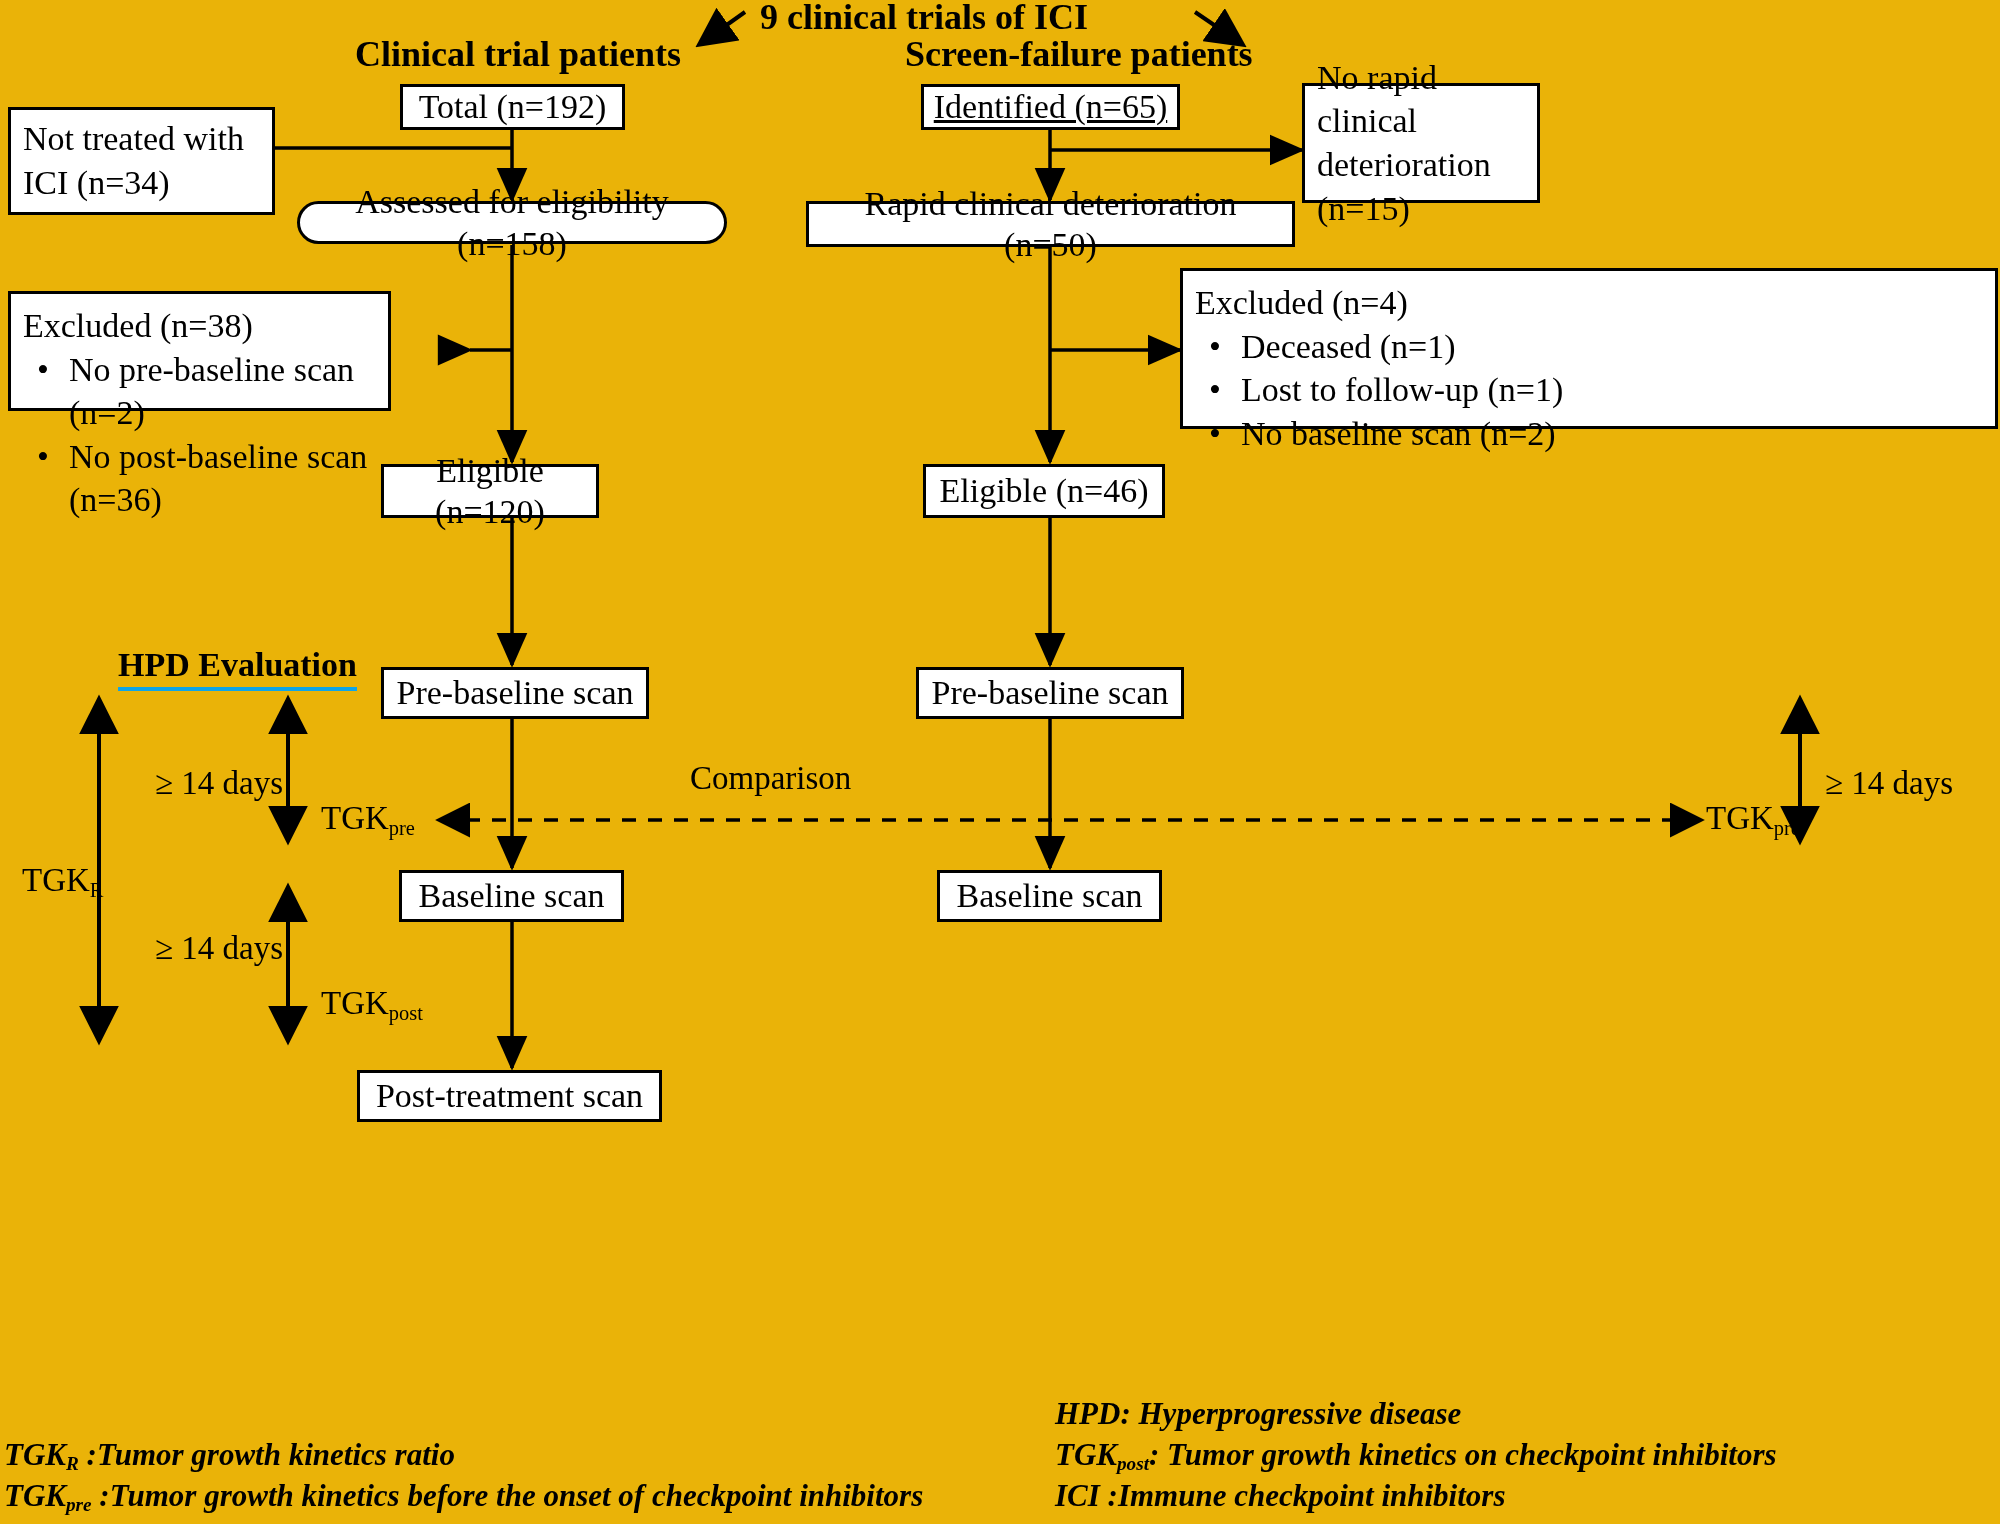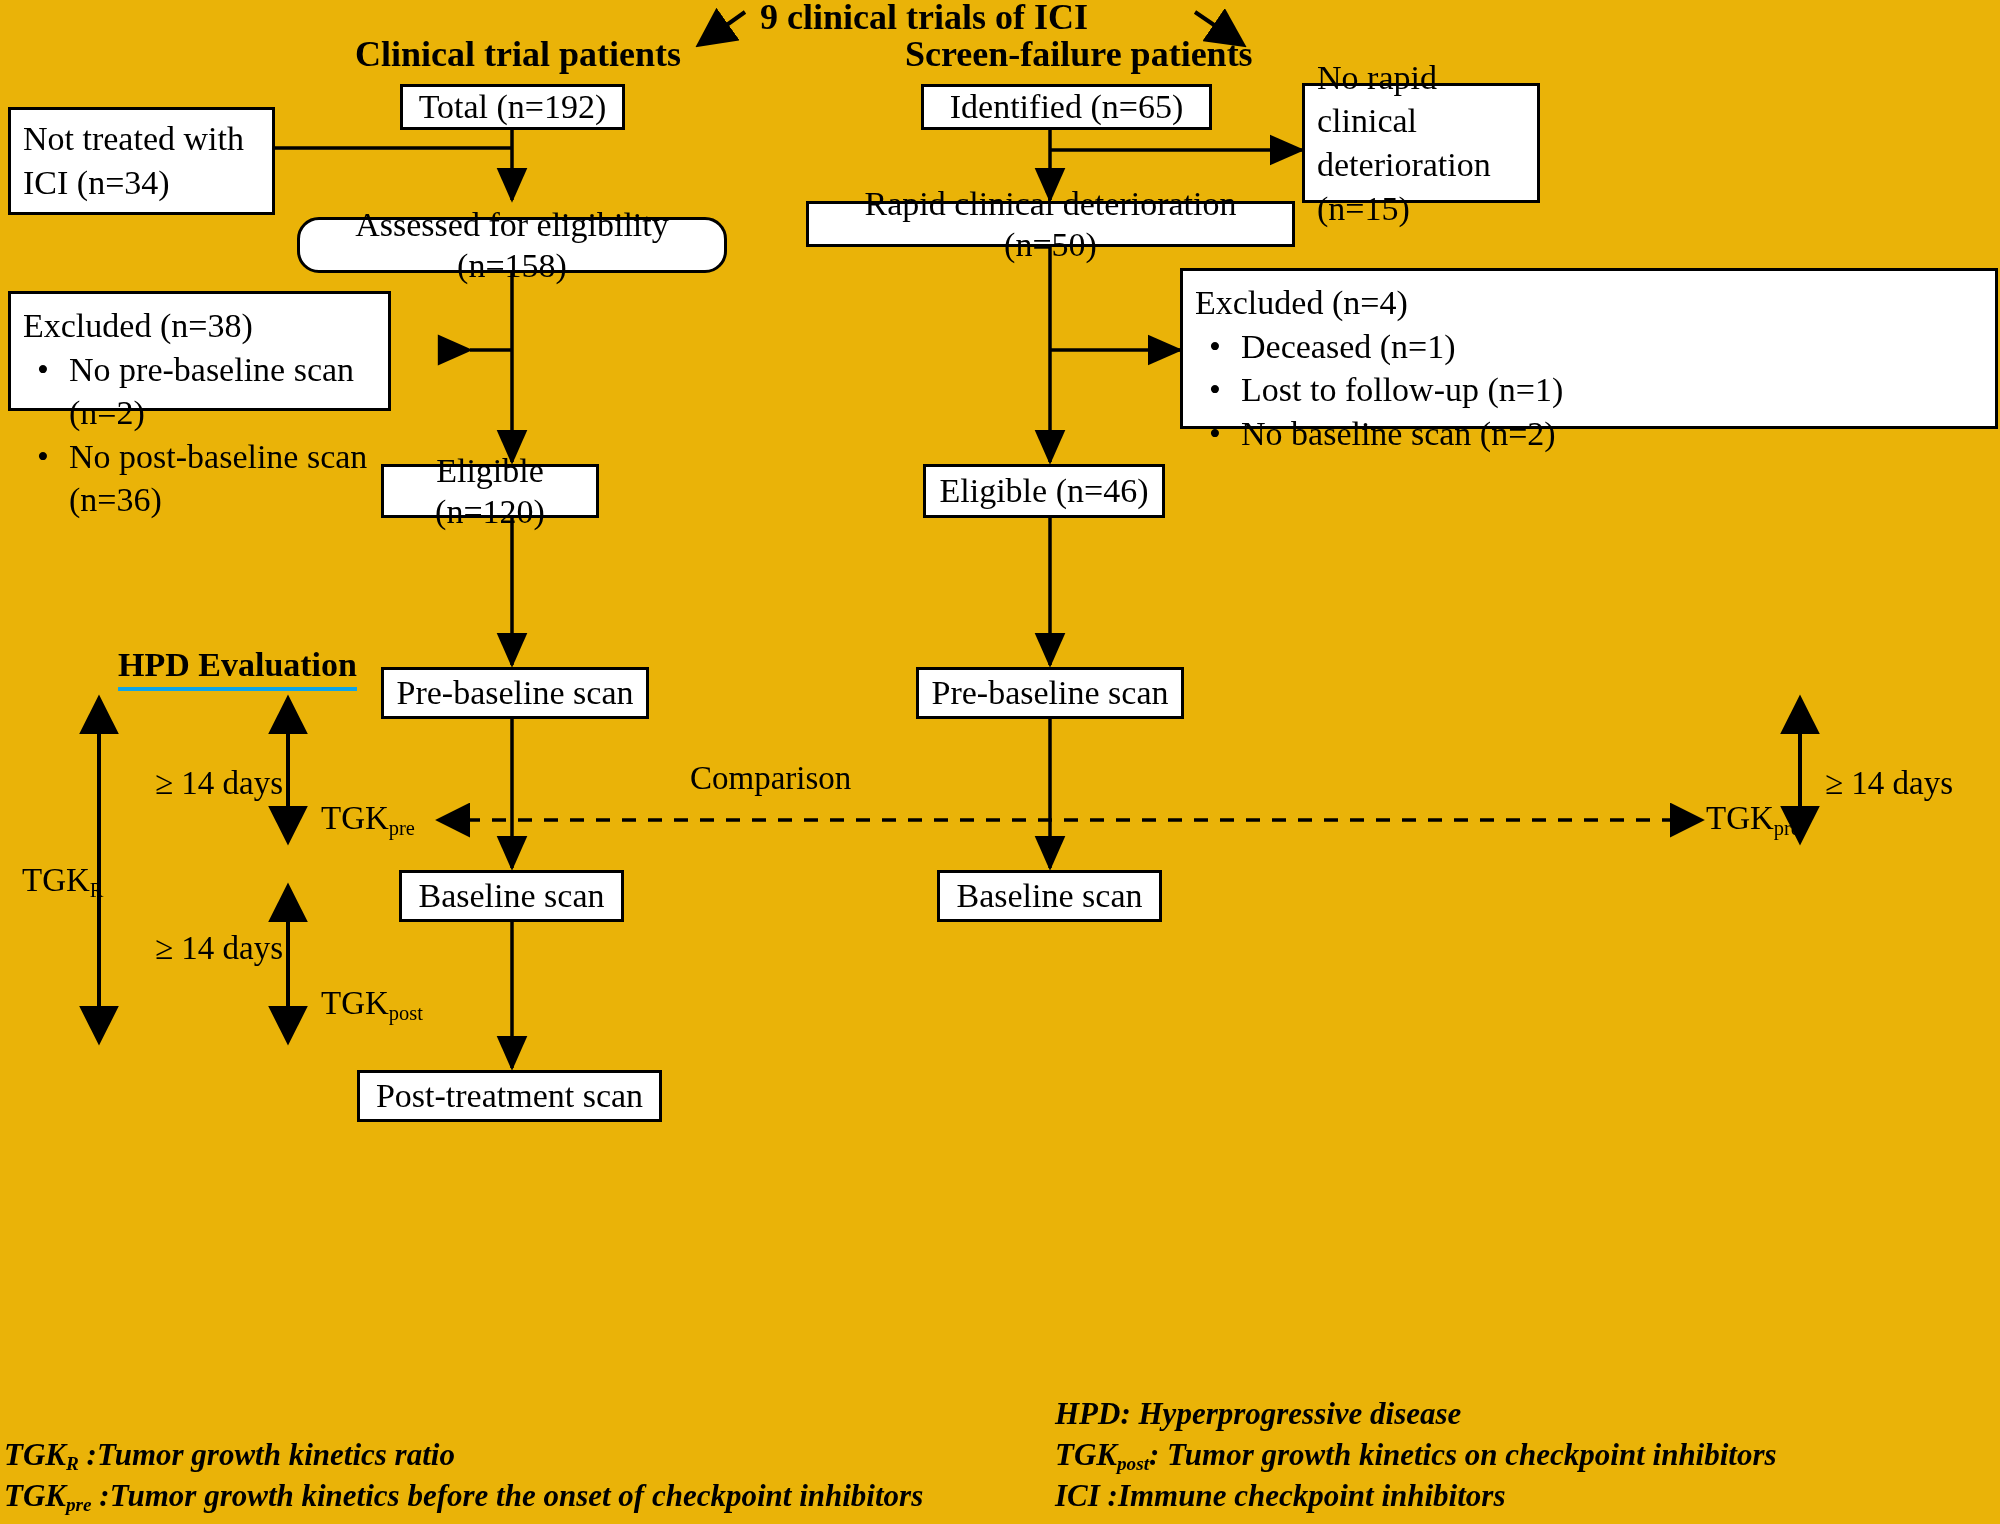--- a/index.html
+++ b/index.html
@@ -187,21 +187,21 @@
 
   <div class="box" style="left:400px; top:84px; width:225px; height:46px;">Total (n=192)</div>
 
   <div class="box left-align" style="left:8px; top:107px; width:267px; height:108px; align-items:center;">
     <div>
       <div class="boxhead">Not treated with</div>
       <div class="boxhead">ICI (n=34)</div>
     </div>
   </div>
 
-  <div class="box" style="left:297px; top:217px; width:430px; height:56px;border-radius:22px;">Assessed for eligibility (n=158)</div>
+  <div class="box" style="left:297px; top:201px; width:430px; height:43px;border-radius:22px;">Assessed for eligibility (n=158)</div>
 
   <div class="box left-align" style="left:8px; top:291px; width:383px; height:120px;">
     <div style="width:100%;">
       <div class="boxhead">Excluded (n=38)</div>
       <ul class="blist">
         <li>
             <span class="bullet">•</span>
             <span>No pre-baseline scan (n=2)</span>
           </li>
         <li>
@@ -213,21 +213,21 @@
   </div>
 
   <div class="box" style="left:381px; top:464px; width:218px; height:54px;">Eligible (n=120)</div>
 
   <div class="box" style="left:381px; top:667px; width:268px; height:52px;">Pre-baseline scan</div>
 
   <div class="box" style="left:399px; top:870px; width:225px; height:52px;">Baseline scan</div>
 
   <div class="box" style="left:357px; top:1070px; width:305px; height:52px;">Post-treatment scan</div>
 
-  <div class="box" style="left:921px; top:84px; width:291px; height:46px;">Identified (n=65)</div>
+  <div class="box" style="left:921px; top:84px; width:259px; height:46px;text-decoration:underline;">Identified (n=65)</div>
 
   <div class="box left-align" style="left:1302px; top:83px; width:238px; height:120px; align-items:center;">
     <div>
       <div class="boxhead">No rapid clinical</div>
       <div class="boxhead">deterioration</div>
       <div class="boxhead">(n=15)</div>
     </div>
   </div>
 
   <div class="box" style="left:806px; top:201px; width:489px; height:46px;">Rapid clinical deterioration (n=50)</div>

